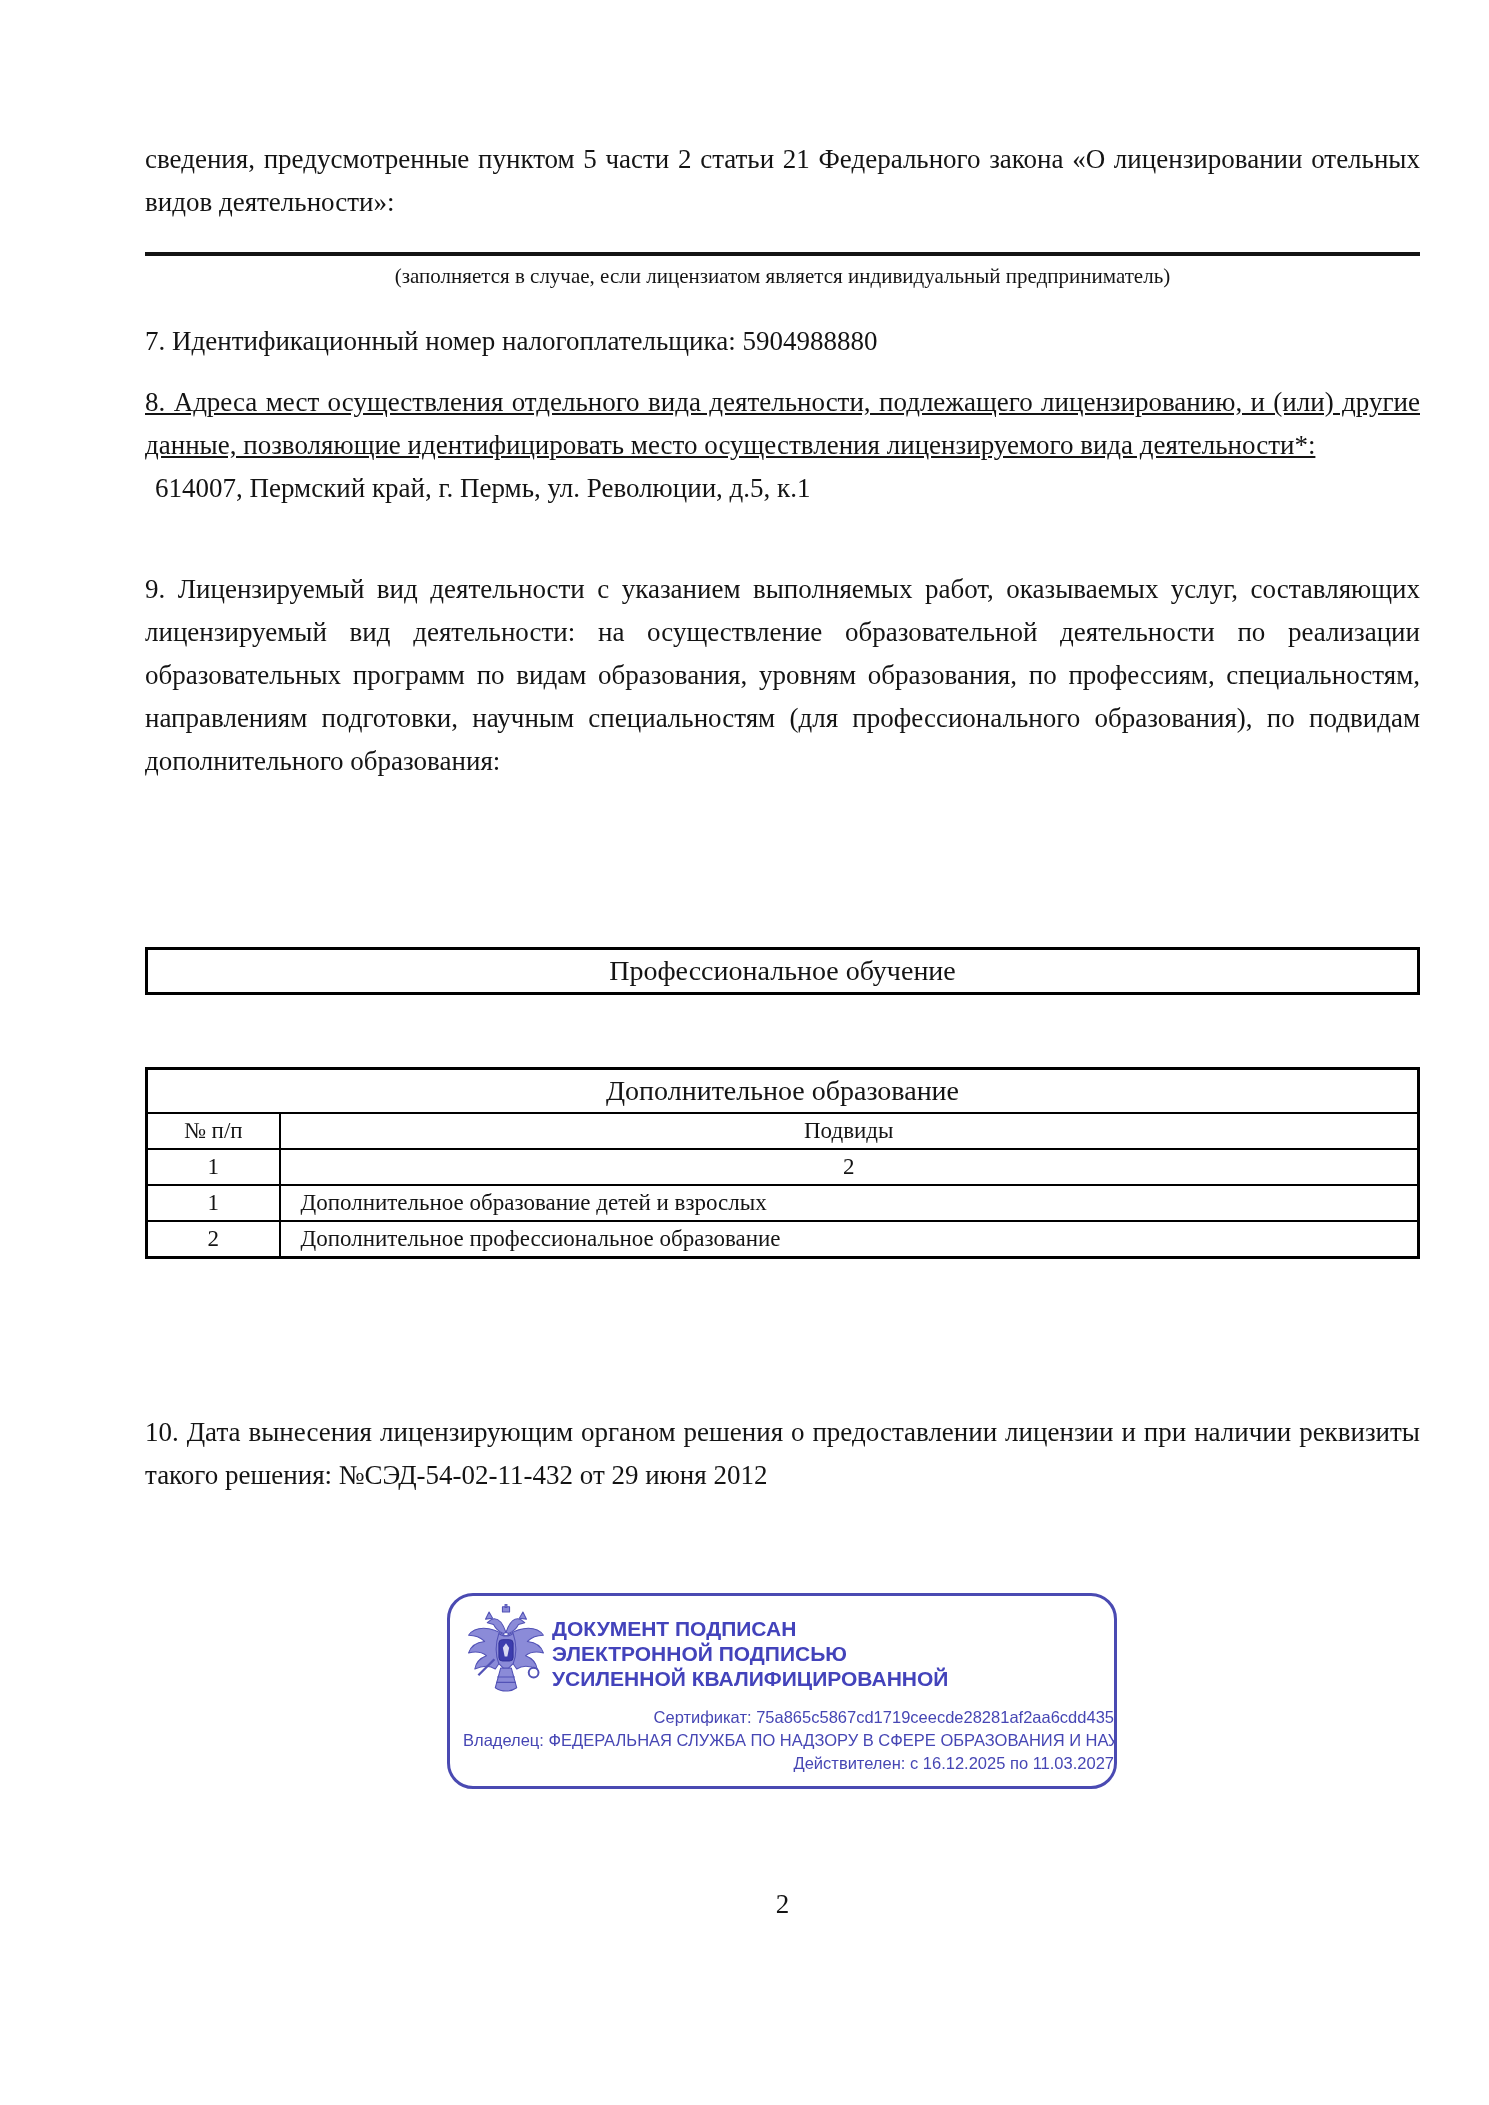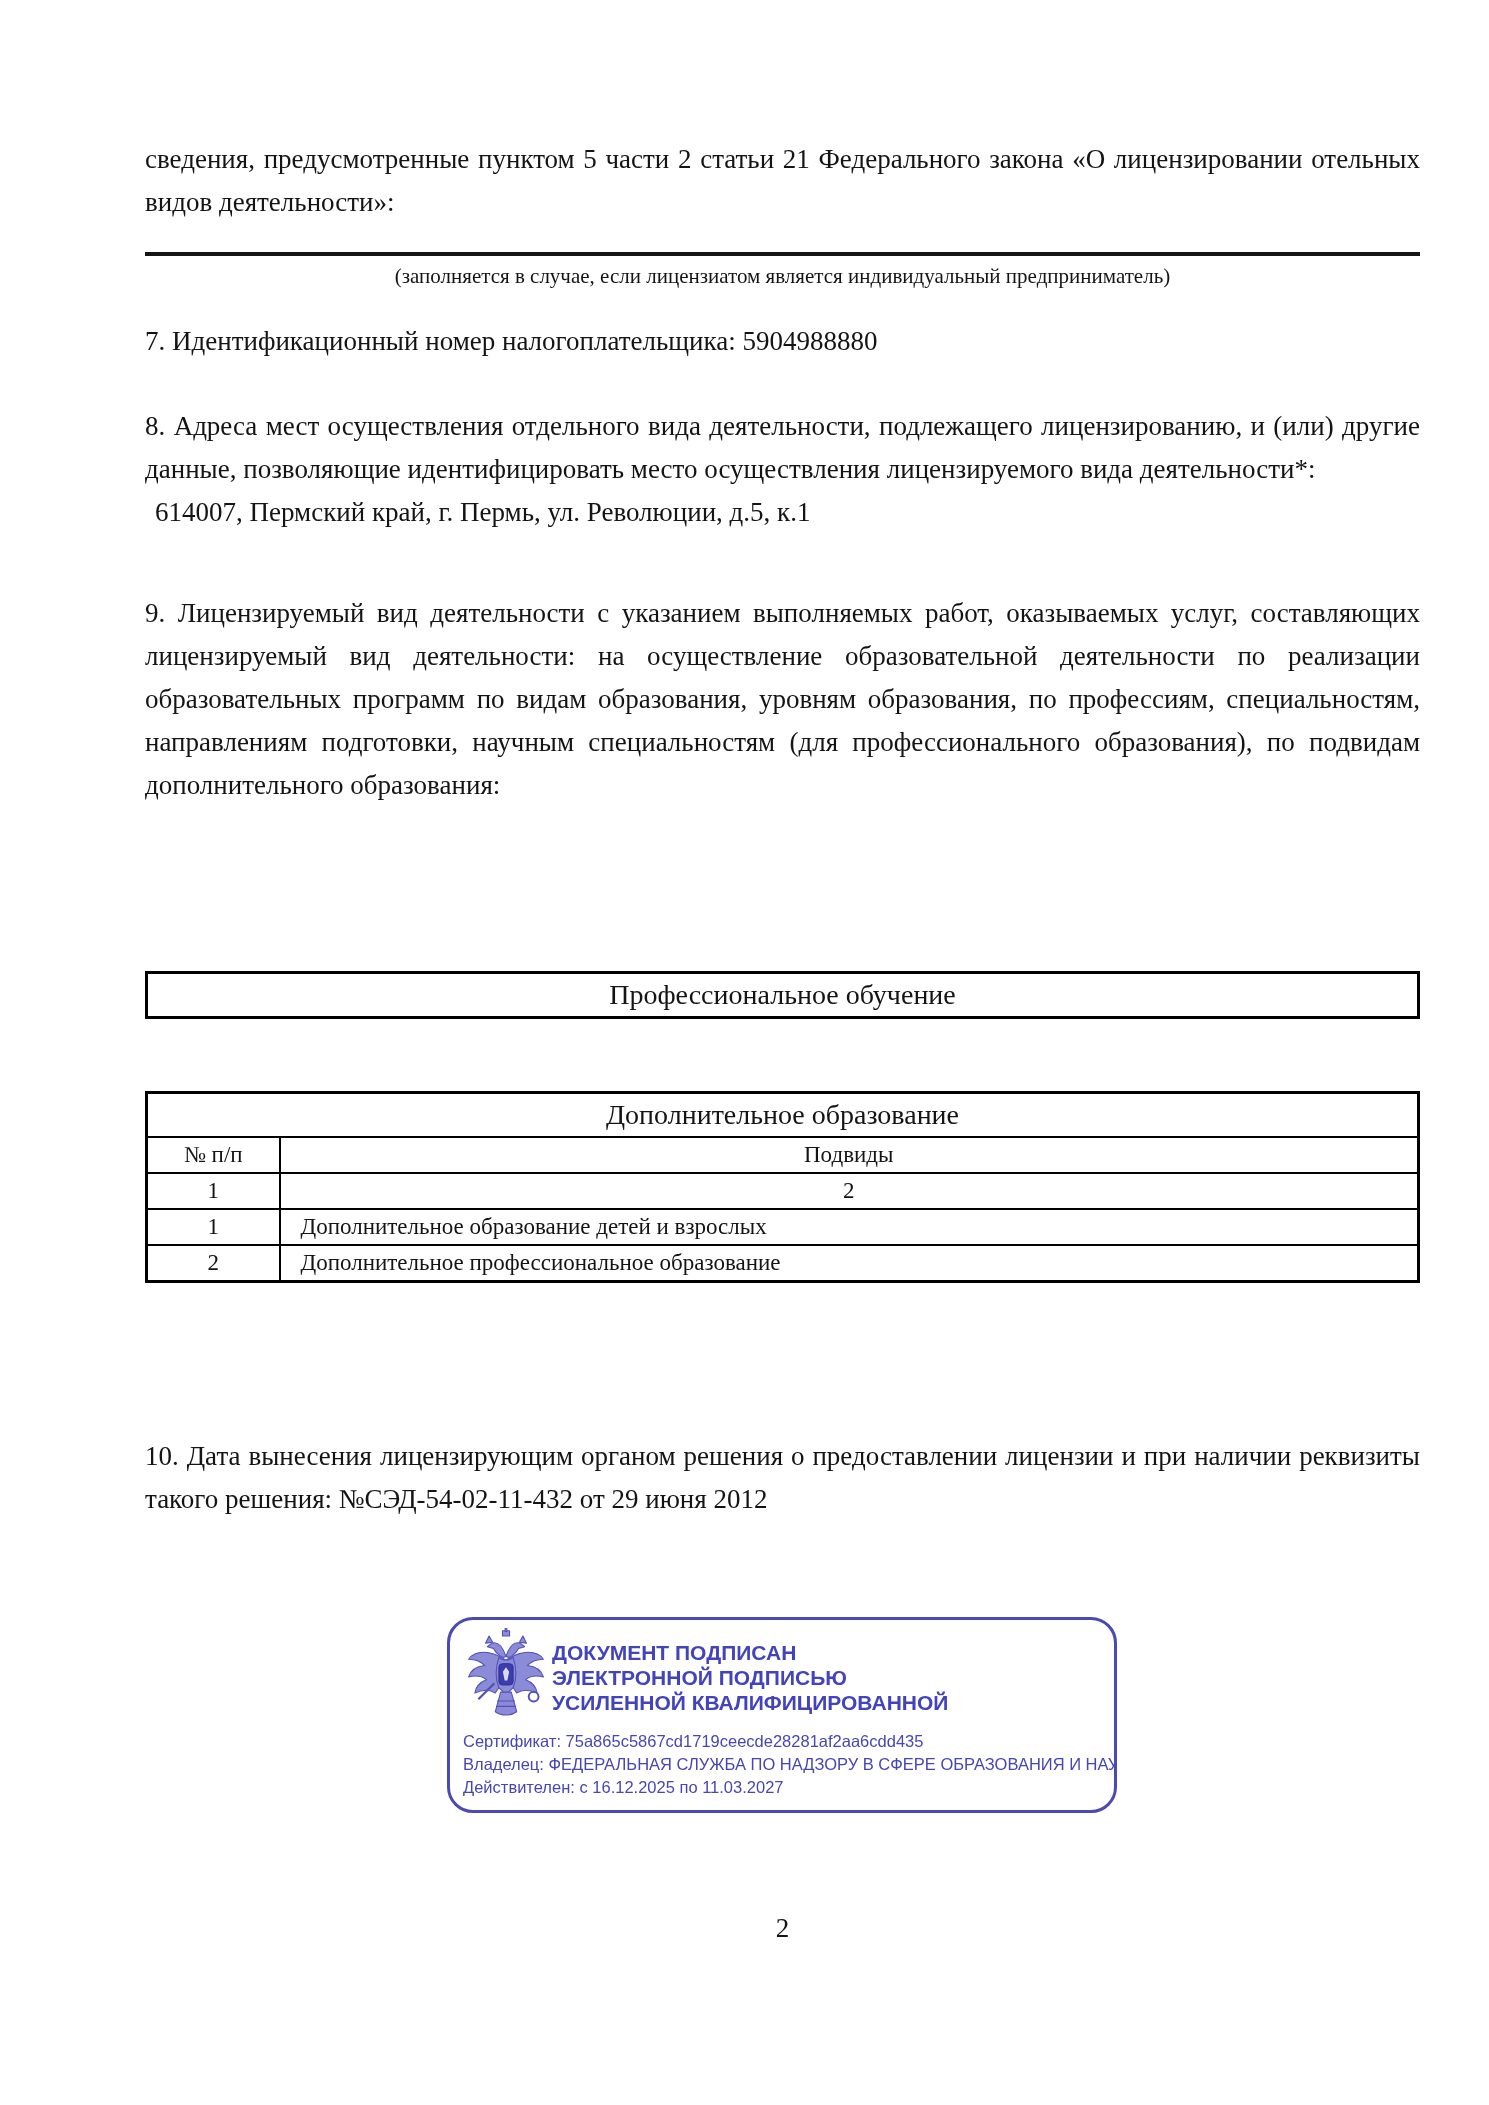--- a/index.html
+++ b/index.html
@@ -27,21 +27,21 @@
     background: #141414;
     margin-top: 28px;
   }
   .line-caption {
     margin-top: 6px;
     font-size: 21px;
     line-height: 28px;
     text-align: center;
   }
   .item7 { margin-top: 30px; }
-  .item8 { margin-top: 42px; }
+  .item8 { margin-top: 18px; text-decoration: underline; }
   .address {
     font-size: 27px;
     line-height: 43px;
     padding-left: 10px;
   }
   .item9 { margin-top: 58px; }
   .item10 { margin-top: 152px; }
 
   table.doc-table {
     width: 100%;
@@ -101,20 +101,21 @@
     line-height: 25px;
     color: #4343bb;
   }
   .stamp-lines {
     margin-top: 4px;
     padding-left: 13px;
     font-size: 16.5px;
     line-height: 23px;
     white-space: nowrap;
     overflow: hidden;
+    text-align: right;
   }
   .page-number {
     margin-top: 98px;
     text-align: center;
     font-size: 27px;
     line-height: 34px;
   }
 </style>
 </head>
 <body>

